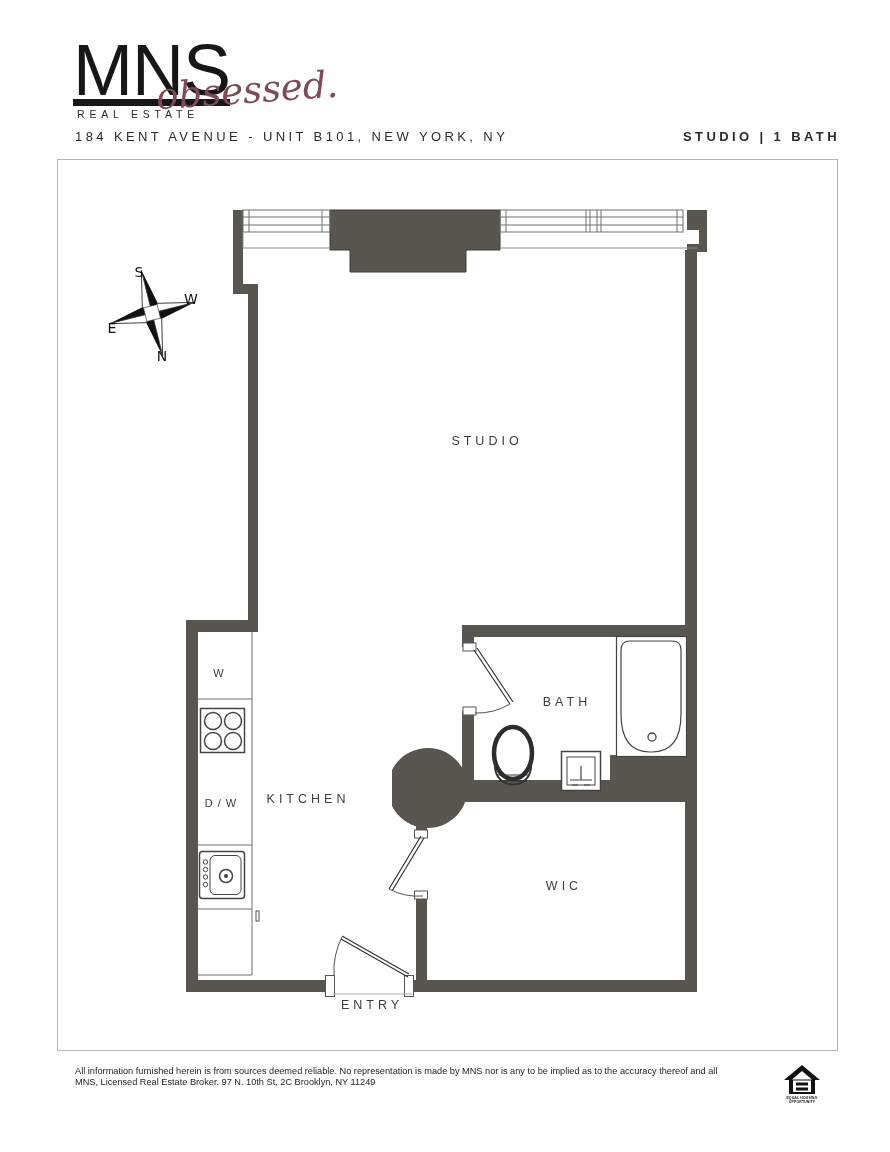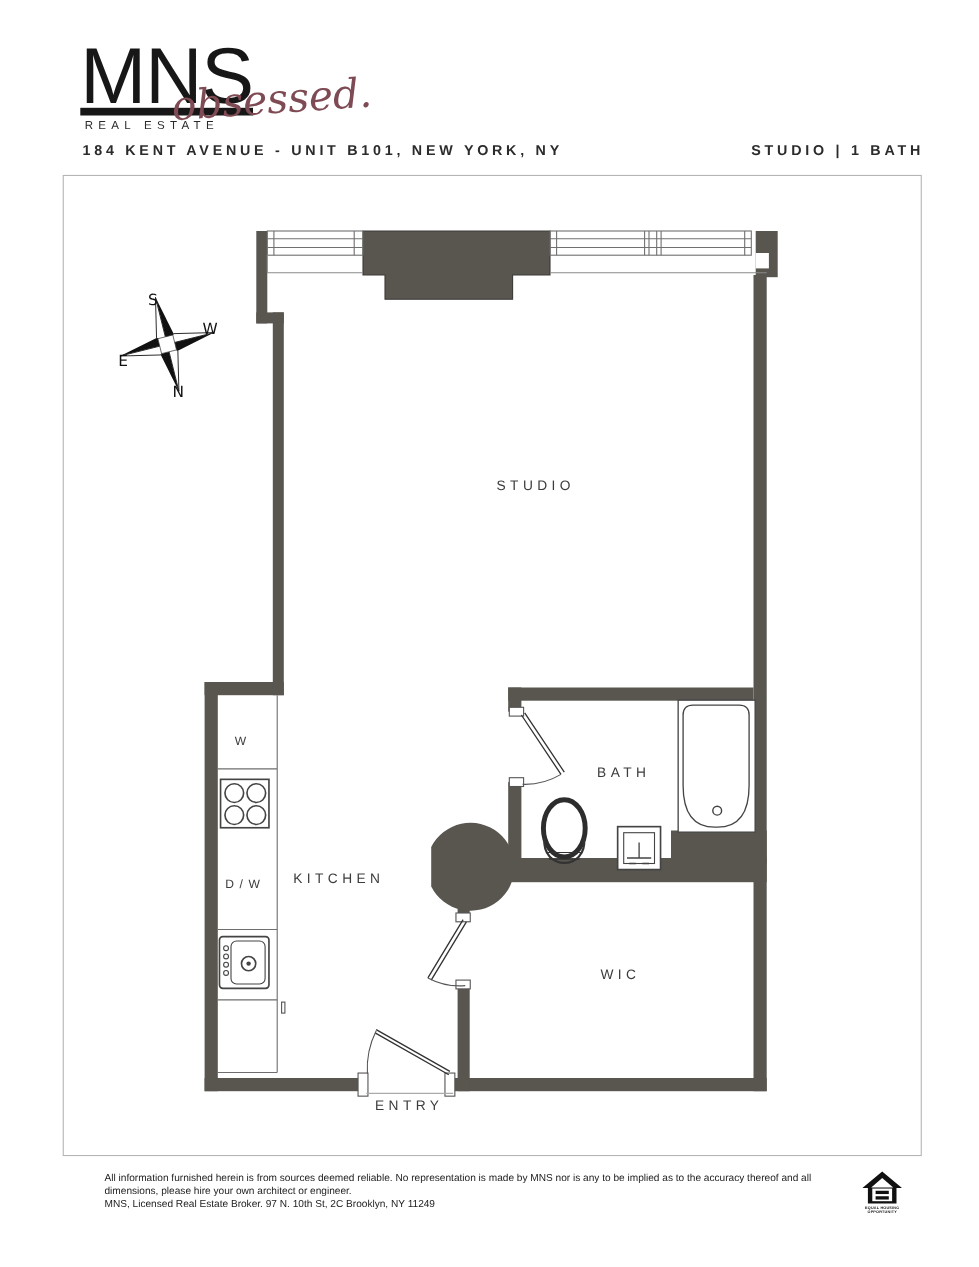--- a/index.html
+++ b/index.html
@@ -5,21 +5,21 @@
   html,body{margin:0;padding:0;background:#fff;}
   body{width:890px;height:1152px;position:relative;font-family:"Liberation Sans",sans-serif;overflow:hidden;}
 
   
   .brand-mns{position:absolute;left:73px;top:34px;font-size:72px;font-weight:100;
     letter-spacing:-1px;color:#171717;line-height:1;text-decoration:underline;}
   .brand-tagline{position:absolute;left:77px;top:108px;font-size:10.5px;letter-spacing:4.8px;
     color:#2a2a2a;font-weight:500;}
   .brand-script{position:absolute;left:156px;top:72px;font-family:"DejaVu Serif",serif;
     font-style:italic;font-size:37px;color:#7e4b54;transform:rotate(-4deg);line-height:1;}
-  .addr{position:absolute;left:75px;top:129px;font-size:13px;font-weight:700;
+  .addr{position:absolute;left:75px;top:129px;font-size:13px;font-weight:400;
     letter-spacing:3.4px;color:#2b2b2b;}
   .unitinfo{position:absolute;right:50px;top:129px;font-size:13px;font-weight:700;
     letter-spacing:3.4px;color:#2b2b2b;}
 
   
   .plan-box{position:absolute;left:57px;top:159px;width:779px;height:890px;
     border:1px solid #b5b5b5;background:#fff;}
 
   svg.plan{position:absolute;left:0;top:0;width:890px;height:1152px;}
 
@@ -32,21 +32,21 @@
   .arc{stroke:#555;stroke-width:1;fill:none;}
 
   .room-label{font-family:"Liberation Sans",sans-serif;font-size:12.5px;font-weight:500;
     letter-spacing:4px;fill:#3c3c3c;text-anchor:middle;}
   .appl-label{font-family:"Liberation Sans",sans-serif;font-size:11px;font-weight:500;
     letter-spacing:1px;fill:#3c3c3c;text-anchor:middle;}
   .compass-label{font-family:"DejaVu Sans",sans-serif;font-size:14px;fill:#111;text-anchor:middle;}
 
   
   .disclaimer{position:absolute;left:75px;top:1066px;width:712px;font-size:9.2px;
-    line-height:11.4px;color:#1c1c1c;font-weight:500;margin-left:20px;}
+    line-height:11.4px;color:#1c1c1c;font-weight:500;}
   .eho{position:absolute;left:782px;top:1063px;width:40px;height:48px;}
   .eho-text{font-size:3.4px;fill:#111;text-anchor:middle;font-weight:700;letter-spacing:0.2px;}
 </style>
 </head>
 <body>
 
 <div class="brand-mns">MNS</div>
 <div class="brand-tagline">REAL ESTATE</div>
 <div class="brand-script">obsessed.</div>
 <div class="addr">184 KENT AVENUE - UNIT B101, NEW YORK, NY</div>
@@ -168,21 +168,20 @@
     <text class="room-label" x="567" y="706">BATH</text>
     <text class="room-label" x="564" y="890">WIC</text>
     <text class="room-label" x="372" y="1009">ENTRY</text>
     <text class="appl-label" x="219" y="677">W</text>
     <text class="appl-label" x="221" y="807">D / W</text>
   </g>
 </svg>
 
 <div class="disclaimer">
   <div>All information furnished herein is from sources deemed reliable. No representation is made by MNS nor is any to be implied as to the accuracy thereof and all</div>
-  <div>dimensions, please hire your own architect or engineer.</div>
   <div>MNS, Licensed Real Estate Broker. 97 N. 10th St, 2C Brooklyn, NY 11249</div>
 </div>
 
 <svg class="eho" viewBox="0 0 40 48">
   <path d="M20,2 L2,17 H7 V31 H33 V17 H38 Z" fill="#111"></path>
   <path d="M20,8 L10,16.5 H30 Z" fill="#fff"></path>
   <rect x="11" y="17.5" width="18" height="11.5" fill="#fff"></rect>
   <rect x="14" y="19.5" width="12" height="3" fill="#111"></rect>
   <rect x="14" y="24.5" width="12" height="3" fill="#111"></rect>
   <text class="eho-text" x="20" y="36">EQUAL HOUSING</text>

